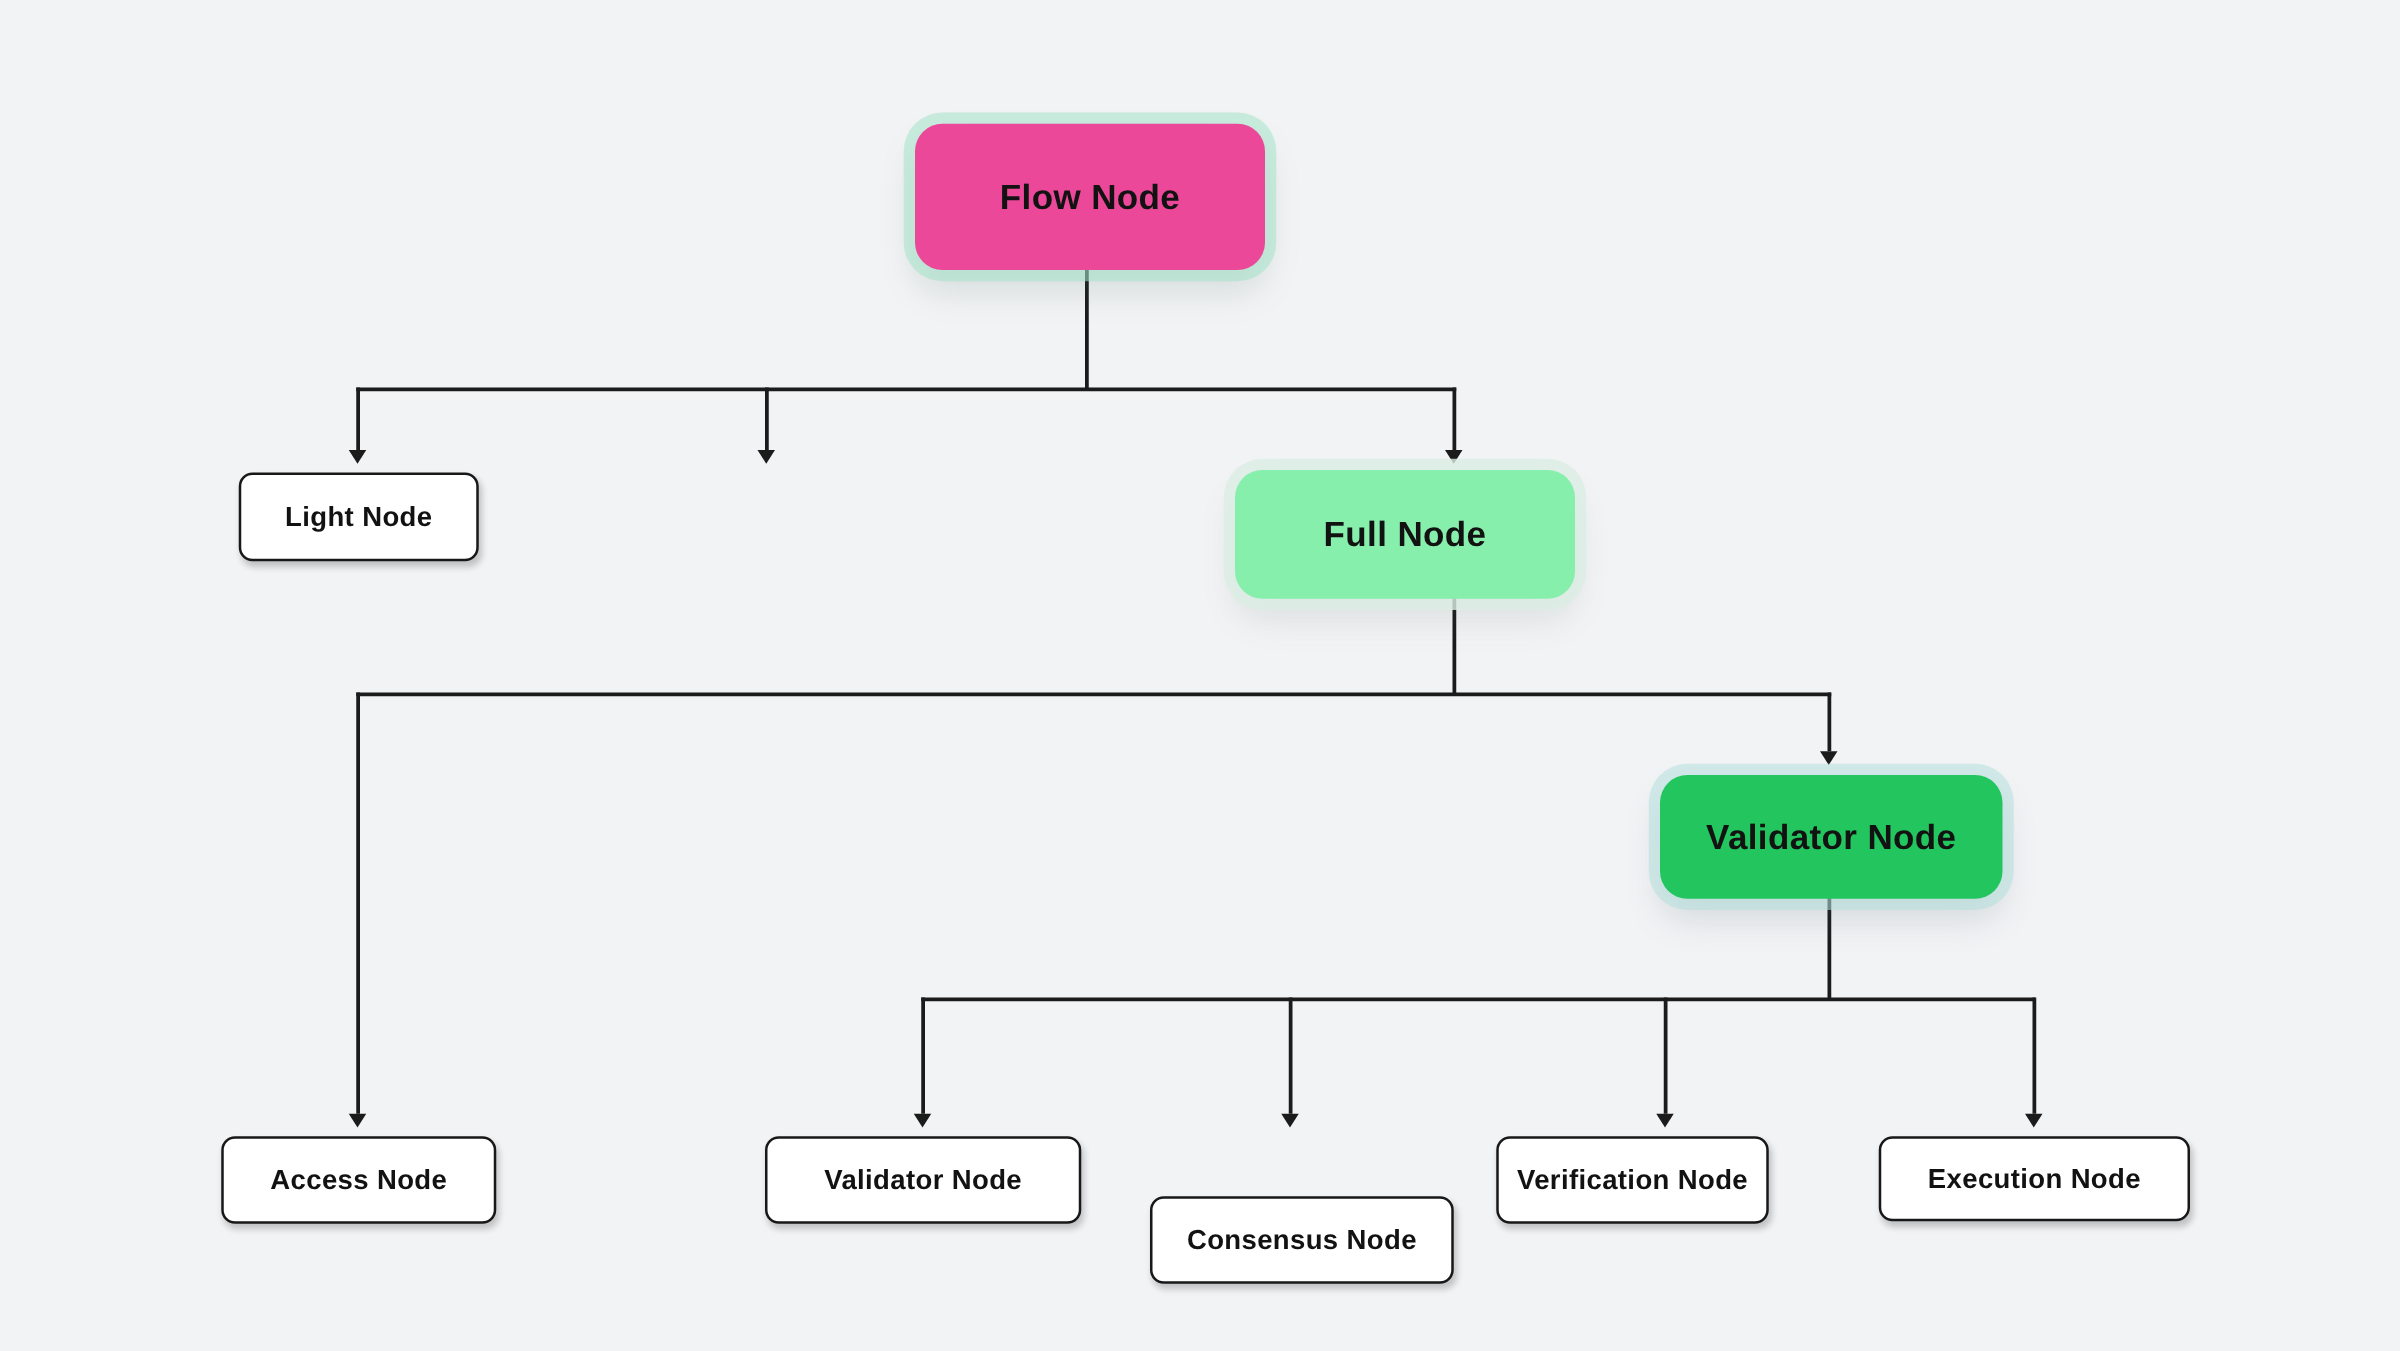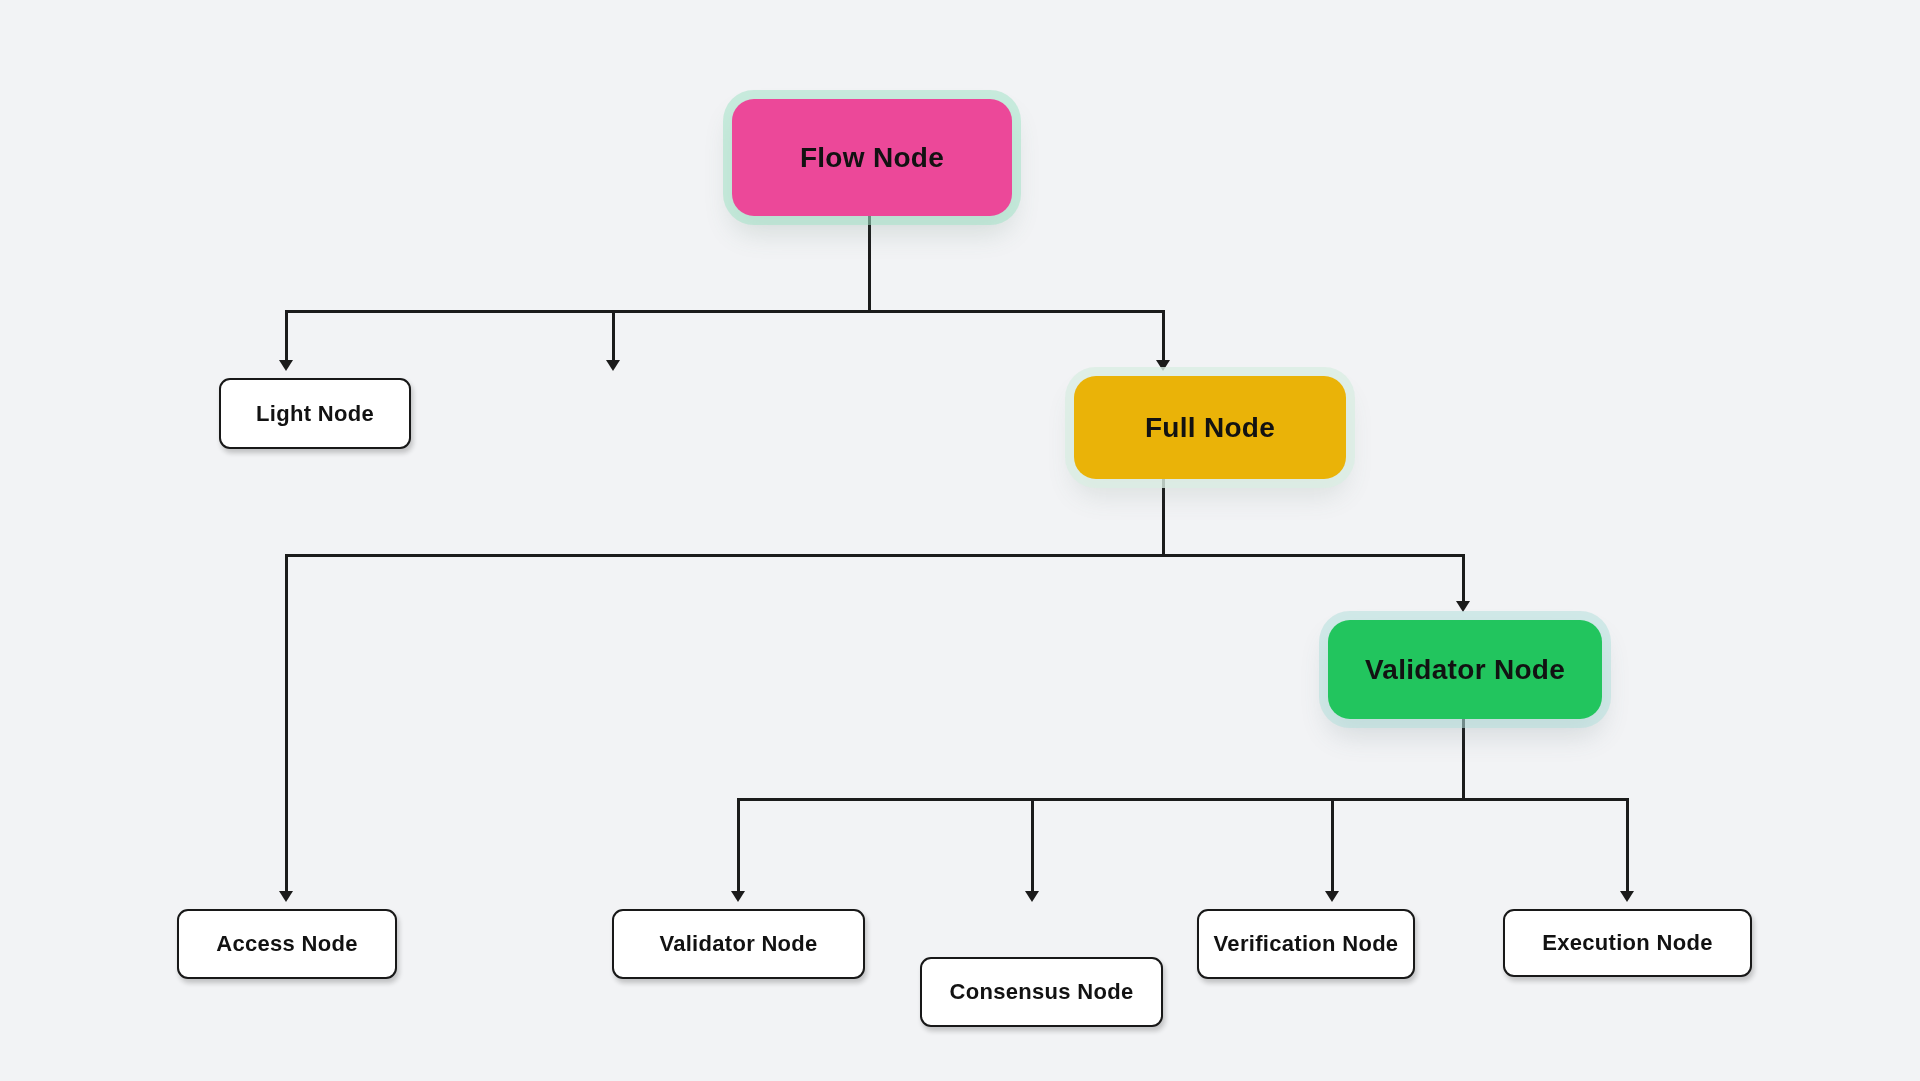--- a/index.html
+++ b/index.html
@@ -56,24 +56,24 @@
   <div class="arrow" style="left:731px;top:891px;"></div>
   <div class="edge edge-v" style="left:1031px;top:798px;height:93px;"></div>
   <div class="arrow" style="left:1025px;top:891px;"></div>
   <div class="edge edge-v" style="left:1331px;top:798px;height:93px;"></div>
   <div class="arrow" style="left:1325px;top:891px;"></div>
   <div class="edge edge-v" style="left:1626px;top:798px;height:93px;"></div>
   <div class="arrow" style="left:1620px;top:891px;"></div>
 
   <div class="node node--tinted node--flow" style="left: 732px; top: 99px; width: 280px; height: 117px; background: #ec4899;">Flow Node</div>
 
-  <div class="node node--plain" style="left:191px;top:378px;width:192px;height:71px;margin-left:28px;">Light Node</div>
+  <div class="node node--plain" style="left:191px;top:378px;width:192px;height:71px;">Light Node</div>
 
 
-  <div class="node node--tinted node--full" style="left: 1074px; top: 376px; width: 272px; height: 103px; background: #eab308;">Full Node</div>
+  <div class="node node--tinted node--full" style="left: 988px; top: 376px; width: 272px; height: 103px; background: #86efac;">Full Node</div>
 
   <div class="node node--tinted node--validator" style="left: 1328px; top: 620px; width: 274px; height: 99px; background: #22c55e;">Validator Node</div>
 
   <div class="node node--plain" style="left:177px;top:909px;width:220px;height:70px;">Access Node</div>
 
   <div class="node node--plain" style="left:612px;top:909px;width:253px;height:70px;">Validator Node</div>
 
   <div class="node node--plain" style="left:920px;top:909px;width:243px;height:70px;margin-top:48px;">Consensus Node</div>
 
   <div class="node node--plain" style="left:1197px;top:909px;width:218px;height:70px;">Verification Node</div>

